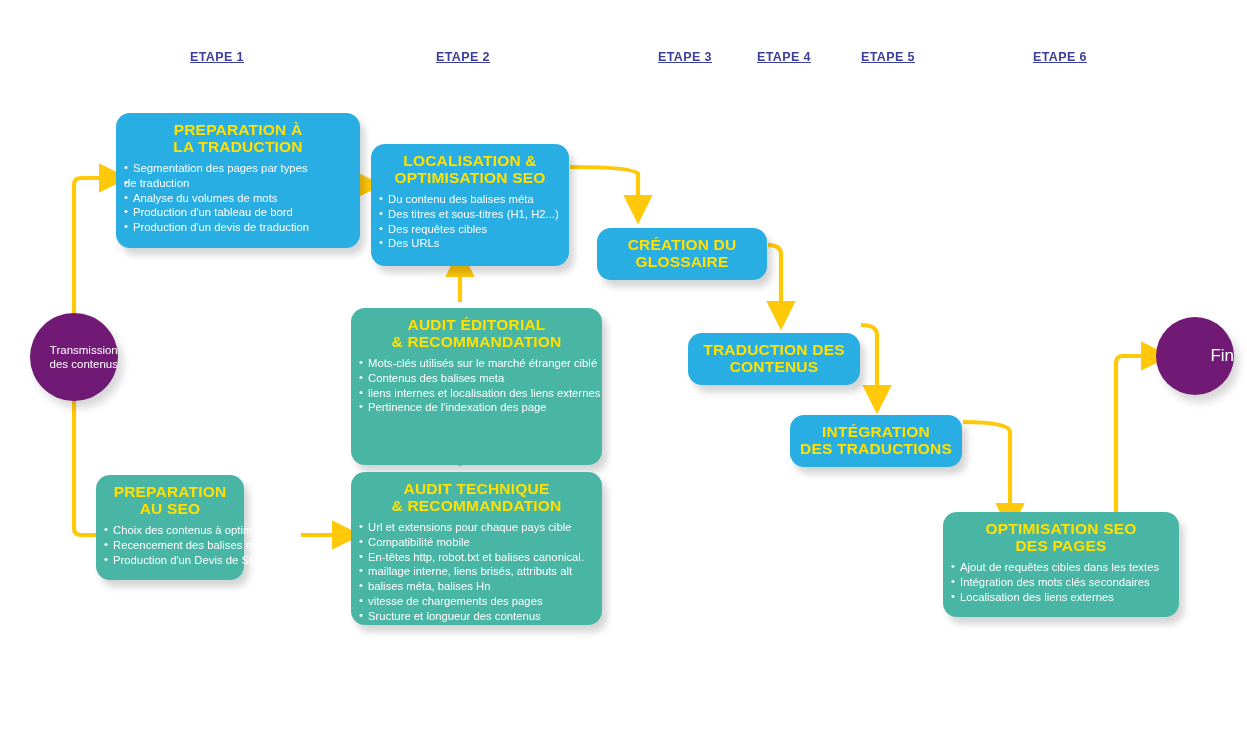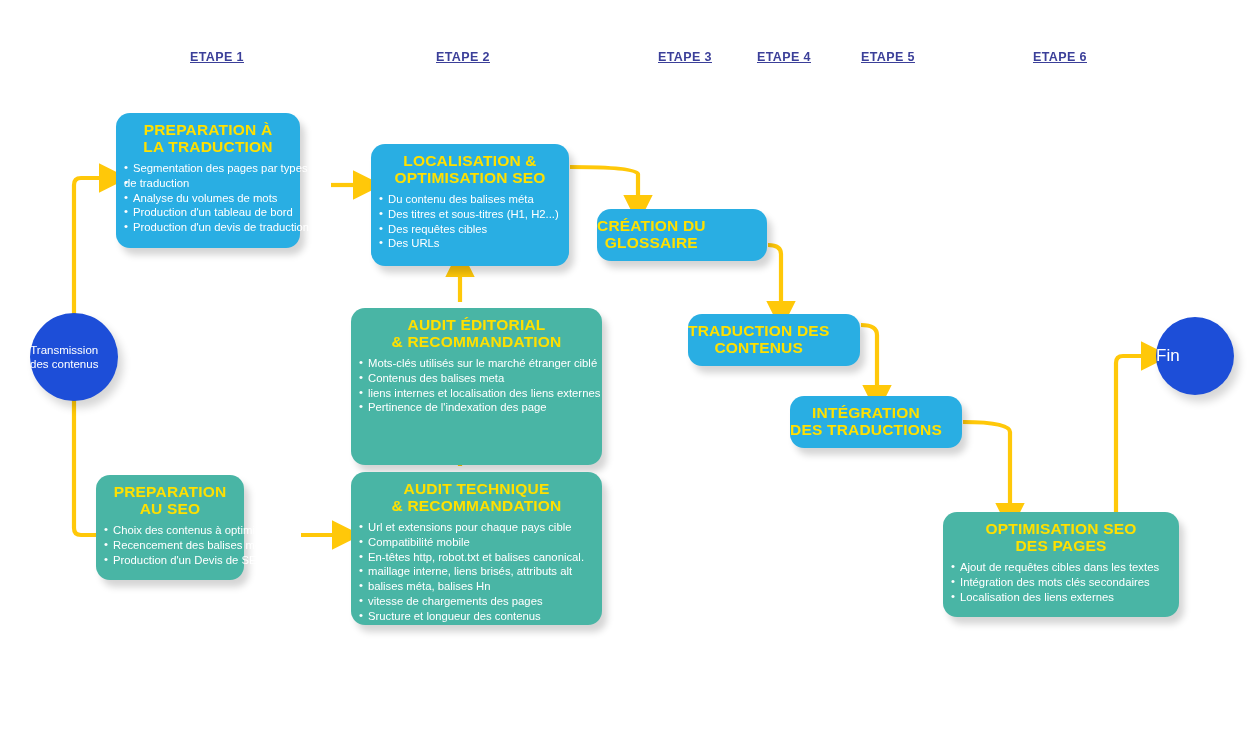--- a/index.html
+++ b/index.html
@@ -75,32 +75,34 @@
     content: "\2022";
     position: absolute;
     left: 0;
     top: -1px;
   }
 
   
   .node.title-only {
     display: flex;
     align-items: center;
+    justify-content: center;
+    margin-top: 19px;
   }
   .node.title-only .node-title { padding-top: 0; }
 
   
   .ellipse {
     position: absolute;
     border-radius: 50%;
-    background: #1d4ed8;
+    background: #701a75;
     box-shadow: 5px 7px 8px rgba(0,0,0,0.16);
     display: flex;
     align-items: center;
-    justify-content: flex-start;
+    justify-content: flex-end;
     text-align: center;
     color: #ffffff;
     line-height: 1.22;
     white-space: pre-line;
   }
   #node-start { font-size: 11.5px; }
   #node-end   { font-size: 17px; }
 </style>
 </head>
 <body>
@@ -144,21 +146,21 @@
   <div class="step-label" style="left:638px;  top:50px;padding-left:20px;">ETAPE 3</div>
   <div class="step-label" style="left:757px;  top:50px;">ETAPE 4</div>
   <div class="step-label" style="left:861px;  top:50px;">ETAPE 5</div>
   <div class="step-label" style="left:1033px; top:50px;">ETAPE 6</div>
 
   <div class="ellipse" id="node-start" style="left:30px; top:313px; width:88px; height:88px;">
     <span>Transmission
 des contenus</span>
   </div>
 
-  <div class="node blue" style="left:116px; top:113px; width:184px; height:135px;">
+  <div class="node blue" style="left:116px; top:113px; width:244px; height:135px;">
     <div class="node-title">PREPARATION À
 LA TRADUCTION</div>
     <ul class="node-list">
       <li>Segmentation des pages par types</li>
       <li style="padding-left:0;">de traduction</li>
       <li>Analyse du volumes de mots</li>
       <li>Production d'un tableau de bord</li>
       <li>Production d'un devis de traduction</li>
     </ul>
   </div>

